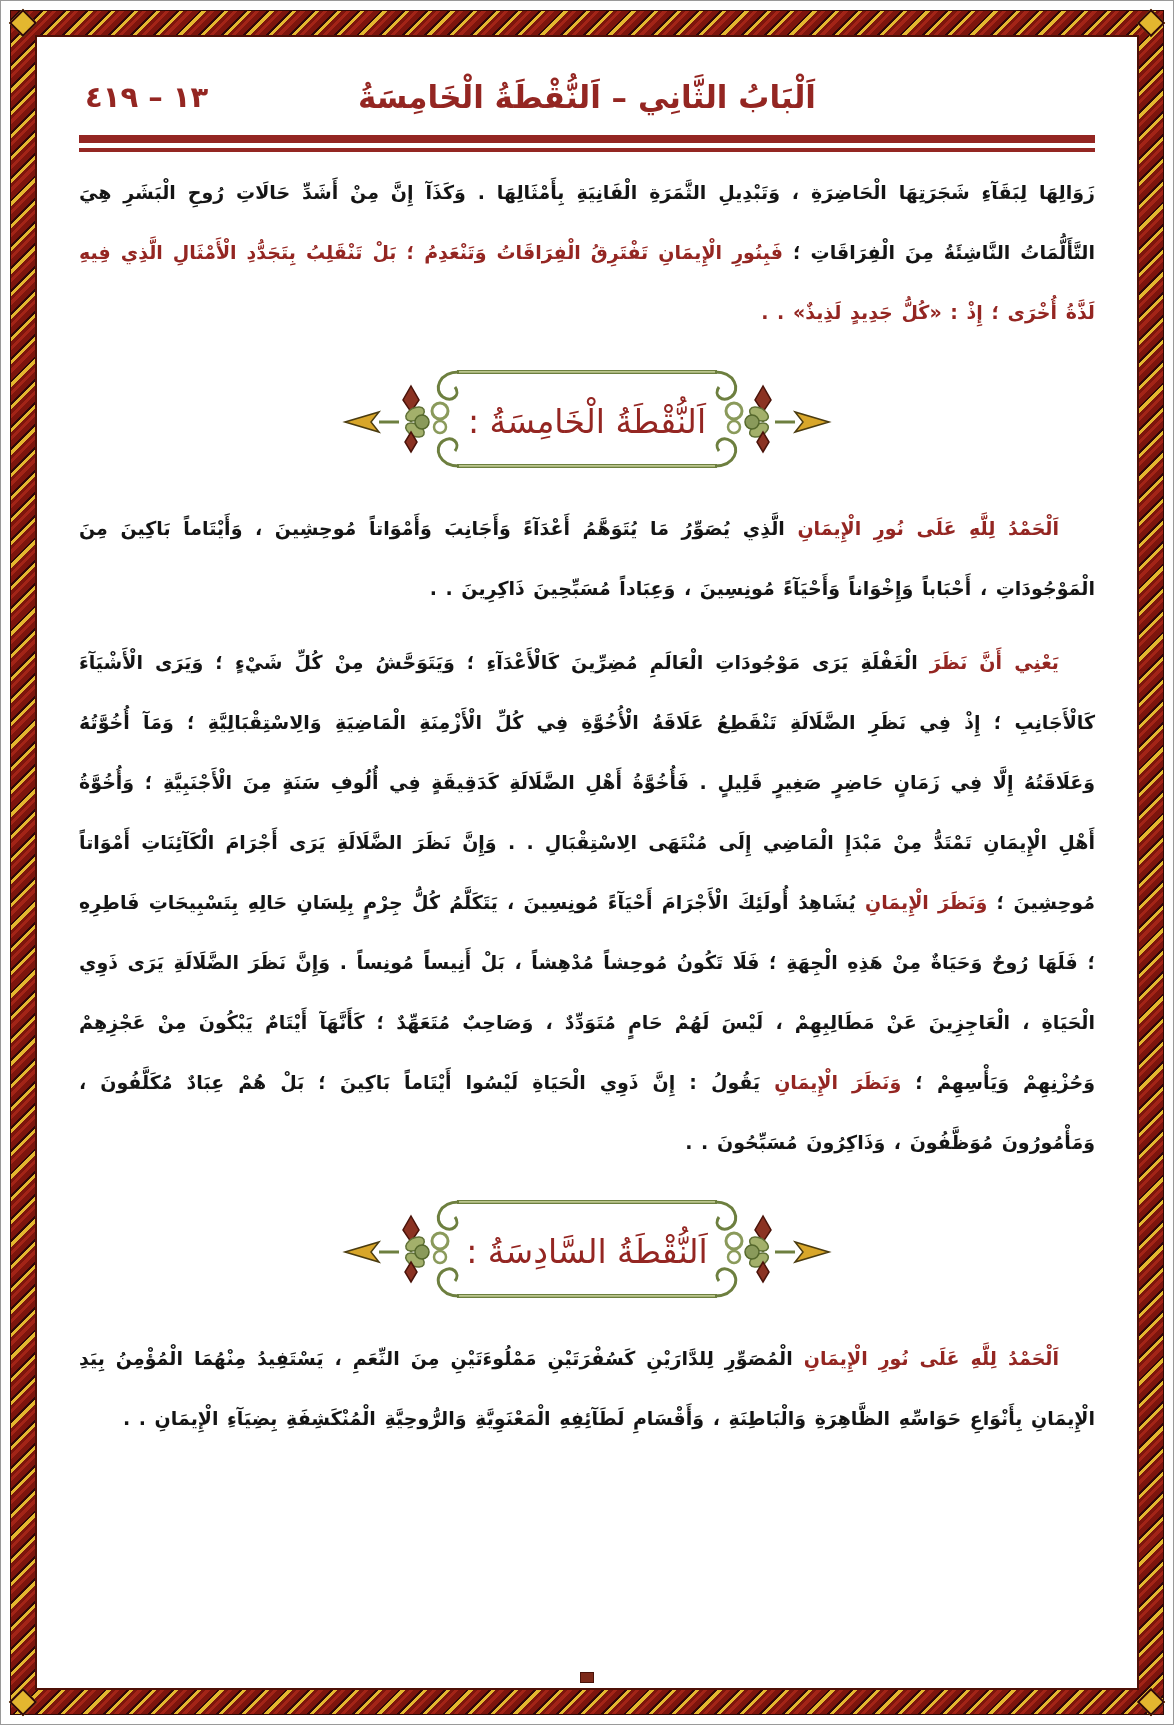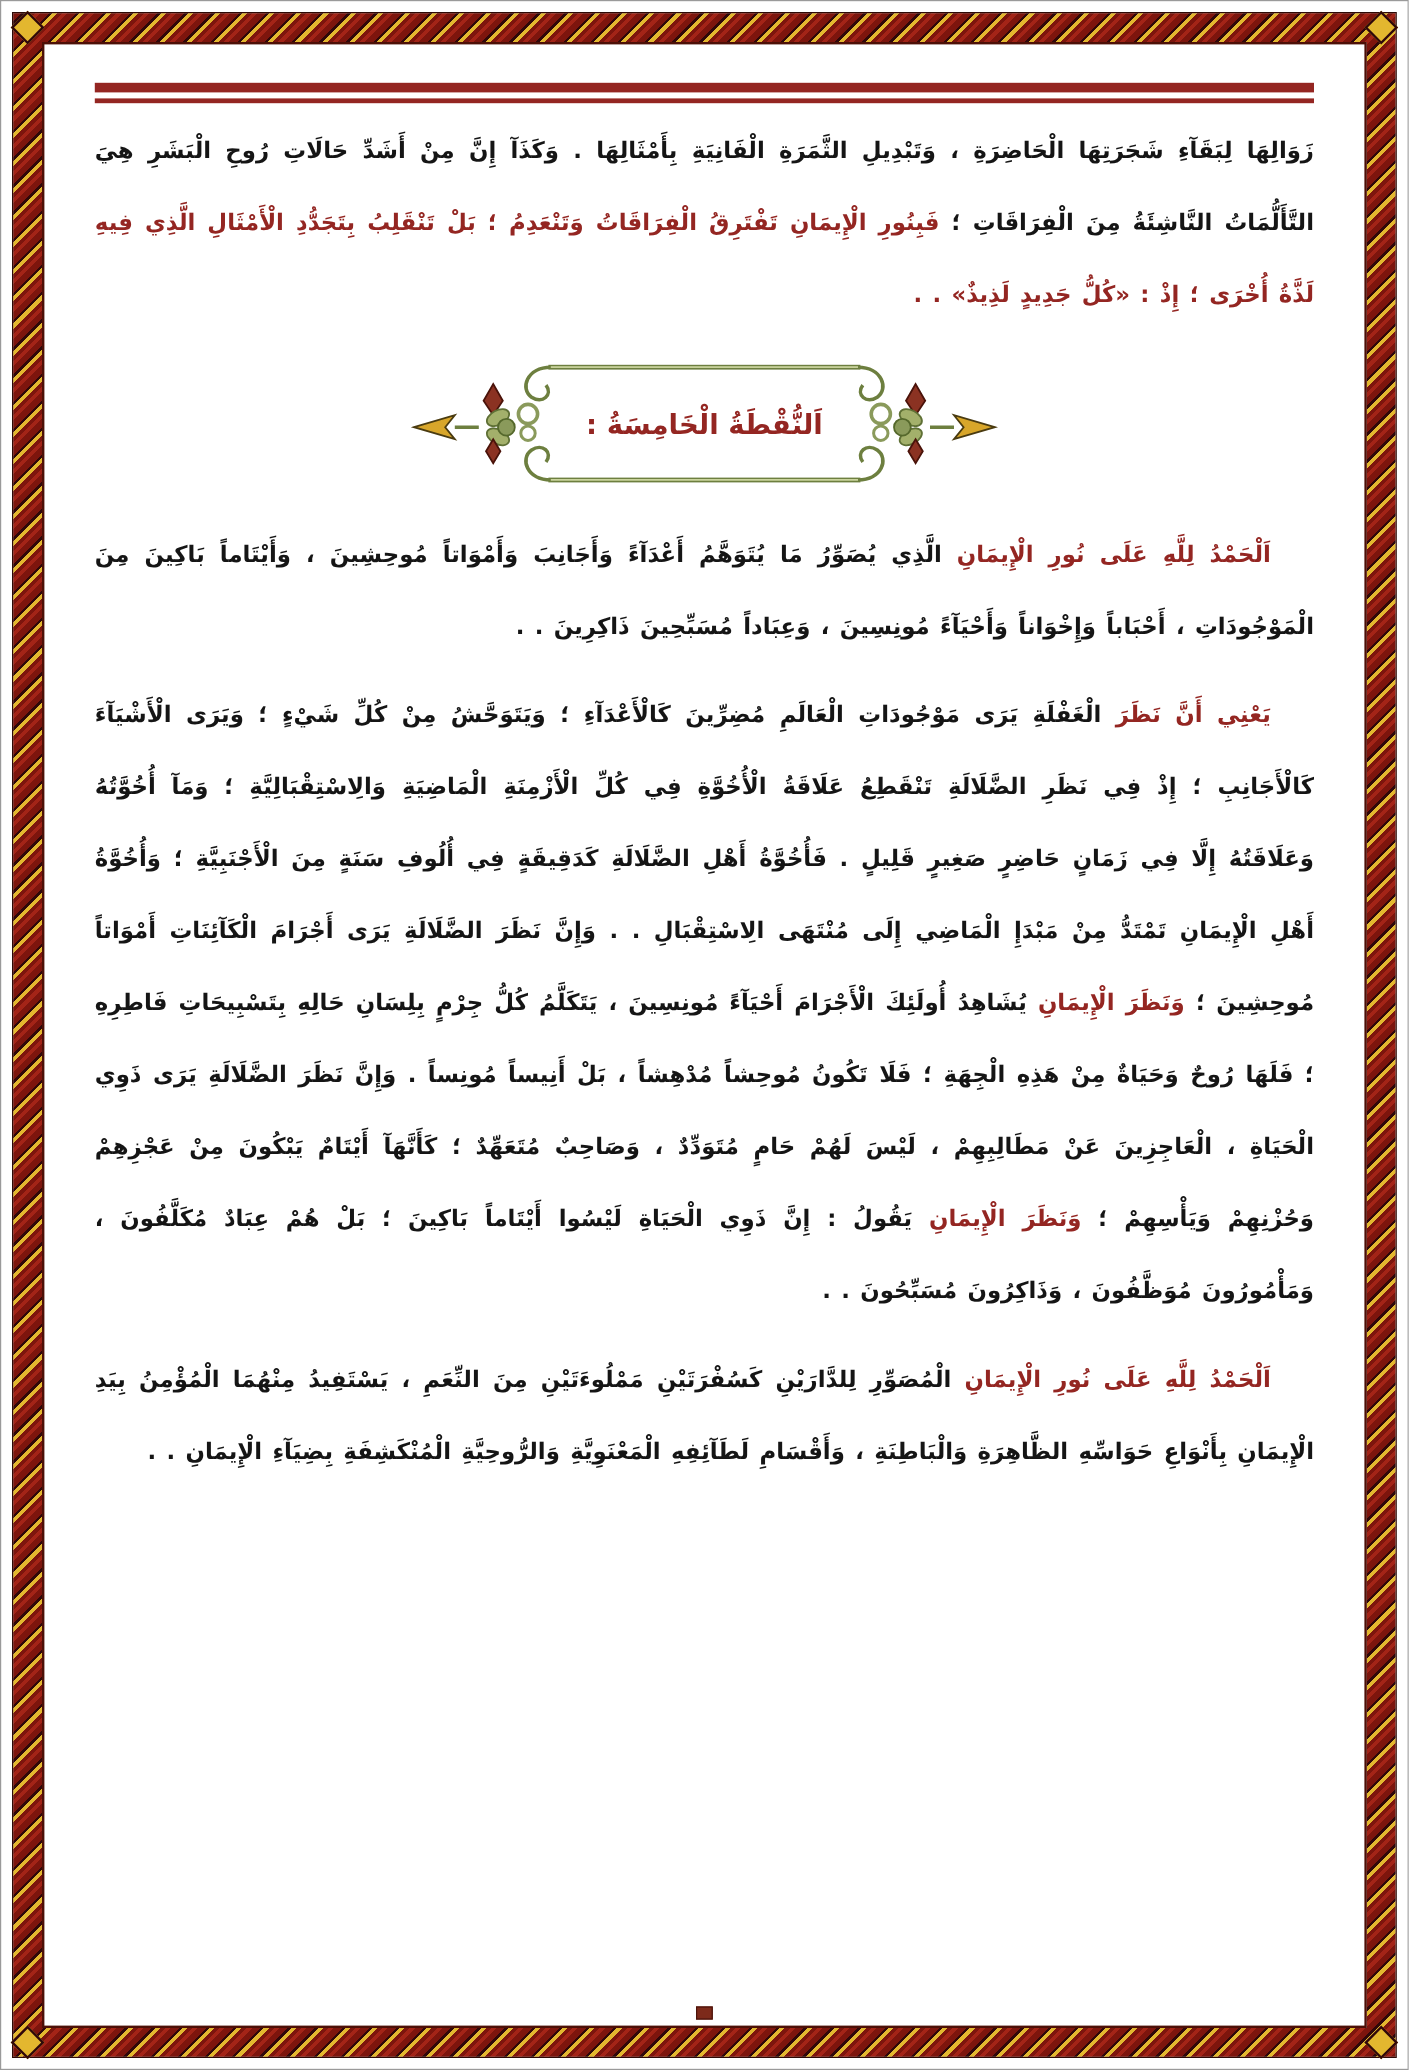--- a/index.html
+++ b/index.html
@@ -61,40 +61,44 @@
   .body-par.indent{text-indent:36px;}
   .seg-red{color:var(--red);}
   .seg-black{color:var(--ink);}
   
   .cartouche{
     position:relative;width:520px;height:126px;margin:12px auto 16px auto;
   }
   .cartouche svg{position:absolute;inset:0;}
   .cartouche-title{
     position:absolute;inset:0;display:flex;align-items:center;justify-content:center;
-    color:var(--red);font-weight:bold;font-size:23px;padding-top:4px;
+    color:var(--red);font-weight:normal;font-size:33px;padding-top:4px;
   }
   
   .catchword{
     position:absolute;bottom:5px;left:50%;transform:translateX(-50%);
     width:12px;height:9px;background:#7d2a1a;border:1px solid #4a130a;
   }
 </style>
 </head>
 <body>
 
 <div class="page">
   <div class="border-band">
     <div class="corner-diamond tl"></div>
     <div class="corner-diamond tr"></div>
     <div class="corner-diamond bl"></div>
     <div class="corner-diamond br"></div>
 
     <div class="content">
 
+      <div class="page-header">
+        <div class="page-number">١٣ – ٤١٩</div>
+        <div class="chapter-title">اَلْبَابُ الثَّانِي – اَلنُّقْطَةُ الْخَامِسَةُ</div>
+      </div>
 
       <div class="header-rules">
         <div class="rule-thick"></div>
         <div class="rule-thin"></div>
       </div>
 
       <p class="body-par"><span class="seg-black">زَوَالِهَا لِبَقَآءِ شَجَرَتِهَا الْحَاضِرَةِ ، وَتَبْدِيلِ الثَّمَرَةِ الْفَانِيَةِ بِأَمْثَالِهَا . وَكَذَآ إِنَّ مِنْ أَشَدِّ حَالَاتِ رُوحِ الْبَشَرِ هِيَ التَّأَلُّمَاتُ النَّاشِئَةُ مِنَ الْفِرَاقَاتِ ؛ </span><span class="seg-red">فَبِنُورِ الْإِيمَانِ تَفْتَرِقُ الْفِرَاقَاتُ وَتَنْعَدِمُ ؛ بَلْ تَنْقَلِبُ بِتَجَدُّدِ الْأَمْثَالِ الَّذِي فِيهِ لَذَّةُ أُخْرَى ؛ إِذْ : «كُلُّ جَدِيدٍ لَذِيذٌ» . .</span></p>
 
       <div class="cartouche">
         <svg viewBox="0 0 520 126" width="520" height="126" aria-hidden="true">
@@ -128,19 +132,30 @@
           <use href="#endA"></use>
           <use href="#endA" transform="translate(520,0) scale(-1,1)"></use>
         </svg>
         <div class="cartouche-title">اَلنُّقْطَةُ الْخَامِسَةُ :</div>
       </div>
 
       <p class="body-par indent"><span class="seg-red">اَلْحَمْدُ لِلَّهِ عَلَى نُورِ الْإِيمَانِ </span><span class="seg-black">الَّذِي يُصَوِّرُ مَا يُتَوَهَّمُ أَعْدَآءً وَأَجَانِبَ وَأَمْوَاتاً مُوحِشِينَ ، وَأَيْتَاماً بَاكِينَ مِنَ الْمَوْجُودَاتِ ، أَحْبَاباً وَإِخْوَاناً وَأَحْيَآءً مُونِسِينَ ، وَعِبَاداً مُسَبِّحِينَ ذَاكِرِينَ . .</span></p>
 
       <p class="body-par indent"><span class="seg-red">يَعْنِي أَنَّ نَظَرَ </span><span class="seg-black">الْغَفْلَةِ يَرَى مَوْجُودَاتِ الْعَالَمِ مُضِرِّينَ كَالْأَعْدَآءِ ؛ وَيَتَوَحَّشُ مِنْ كُلِّ شَيْءٍ ؛ وَيَرَى الْأَشْيَآءَ كَالْأَجَانِبِ ؛ إِذْ فِي نَظَرِ الضَّلَالَةِ تَنْقَطِعُ عَلَاقَةُ الْأُخُوَّةِ فِي كُلِّ الْأَزْمِنَةِ الْمَاضِيَةِ وَالِاسْتِقْبَالِيَّةِ ؛ وَمَآ أُخُوَّتُهُ وَعَلَاقَتُهُ إِلَّا فِي زَمَانٍ حَاضِرٍ صَغِيرٍ قَلِيلٍ . فَأُخُوَّةُ أَهْلِ الضَّلَالَةِ كَدَقِيقَةٍ فِي أُلُوفِ سَنَةٍ مِنَ الْأَجْنَبِيَّةِ ؛ وَأُخُوَّةُ أَهْلِ الْإِيمَانِ تَمْتَدُّ مِنْ مَبْدَإِ الْمَاضِي إِلَى مُنْتَهَى الِاسْتِقْبَالِ . . وَإِنَّ نَظَرَ الضَّلَالَةِ يَرَى أَجْرَامَ الْكَآئِنَاتِ أَمْوَاتاً مُوحِشِينَ ؛ </span><span class="seg-red">وَنَظَرَ الْإِيمَانِ </span><span class="seg-black">يُشَاهِدُ أُولَئِكَ الْأَجْرَامَ أَحْيَآءً مُونِسِينَ ، يَتَكَلَّمُ كُلُّ جِرْمٍ بِلِسَانِ حَالِهِ بِتَسْبِيحَاتِ فَاطِرِهِ ؛ فَلَهَا رُوحٌ وَحَيَاةٌ مِنْ هَذِهِ الْجِهَةِ ؛ فَلَا تَكُونُ مُوحِشاً مُدْهِشاً ، بَلْ أَنِيساً مُونِساً . وَإِنَّ نَظَرَ الضَّلَالَةِ يَرَى ذَوِي الْحَيَاةِ ، الْعَاجِزِينَ عَنْ مَطَالِبِهِمْ ، لَيْسَ لَهُمْ حَامٍ مُتَوَدِّدٌ ، وَصَاحِبٌ مُتَعَهِّدٌ ؛ كَأَنَّهَآ أَيْتَامٌ يَبْكُونَ مِنْ عَجْزِهِمْ وَحُزْنِهِمْ وَيَأْسِهِمْ ؛ </span><span class="seg-red">وَنَظَرَ الْإِيمَانِ </span><span class="seg-black">يَقُولُ : إِنَّ ذَوِي الْحَيَاةِ لَيْسُوا أَيْتَاماً بَاكِينَ ؛ بَلْ هُمْ عِبَادٌ مُكَلَّفُونَ ، وَمَأْمُورُونَ مُوَظَّفُونَ ، وَذَاكِرُونَ مُسَبِّحُونَ . .</span></p>
 
+      <div class="cartouche">
+        <svg viewBox="0 0 520 126" width="520" height="126" aria-hidden="true">
+          <rect x="130" y="14" width="260" height="4" fill="#6d7f3f"></rect>
+          <rect x="130" y="15.2" width="260" height="1.4" fill="#cfd8a2"></rect>
+          <rect x="130" y="108" width="260" height="4" fill="#6d7f3f"></rect>
+          <rect x="130" y="109.2" width="260" height="1.4" fill="#cfd8a2"></rect>
+          <use href="#endA"></use>
+          <use href="#endA" transform="translate(520,0) scale(-1,1)"></use>
+        </svg>
+        <div class="cartouche-title">اَلنُّقْطَةُ السَّادِسَةُ :</div>
+      </div>
 
       <p class="body-par indent"><span class="seg-red">اَلْحَمْدُ لِلَّهِ عَلَى نُورِ الْإِيمَانِ </span><span class="seg-black">الْمُصَوِّرِ لِلدَّارَيْنِ كَسُفْرَتَيْنِ مَمْلُوءَتَيْنِ مِنَ النِّعَمِ ، يَسْتَفِيدُ مِنْهُمَا الْمُؤْمِنُ بِيَدِ الْإِيمَانِ بِأَنْوَاعِ حَوَاسِّهِ الظَّاهِرَةِ وَالْبَاطِنَةِ ، وَأَقْسَامِ لَطَآئِفِهِ الْمَعْنَوِيَّةِ وَالرُّوحِيَّةِ الْمُنْكَشِفَةِ بِضِيَآءِ الْإِيمَانِ . .</span></p>
 
       <div class="catchword"></div>
     </div>
   </div>
 </div>
 
 </body></html>

